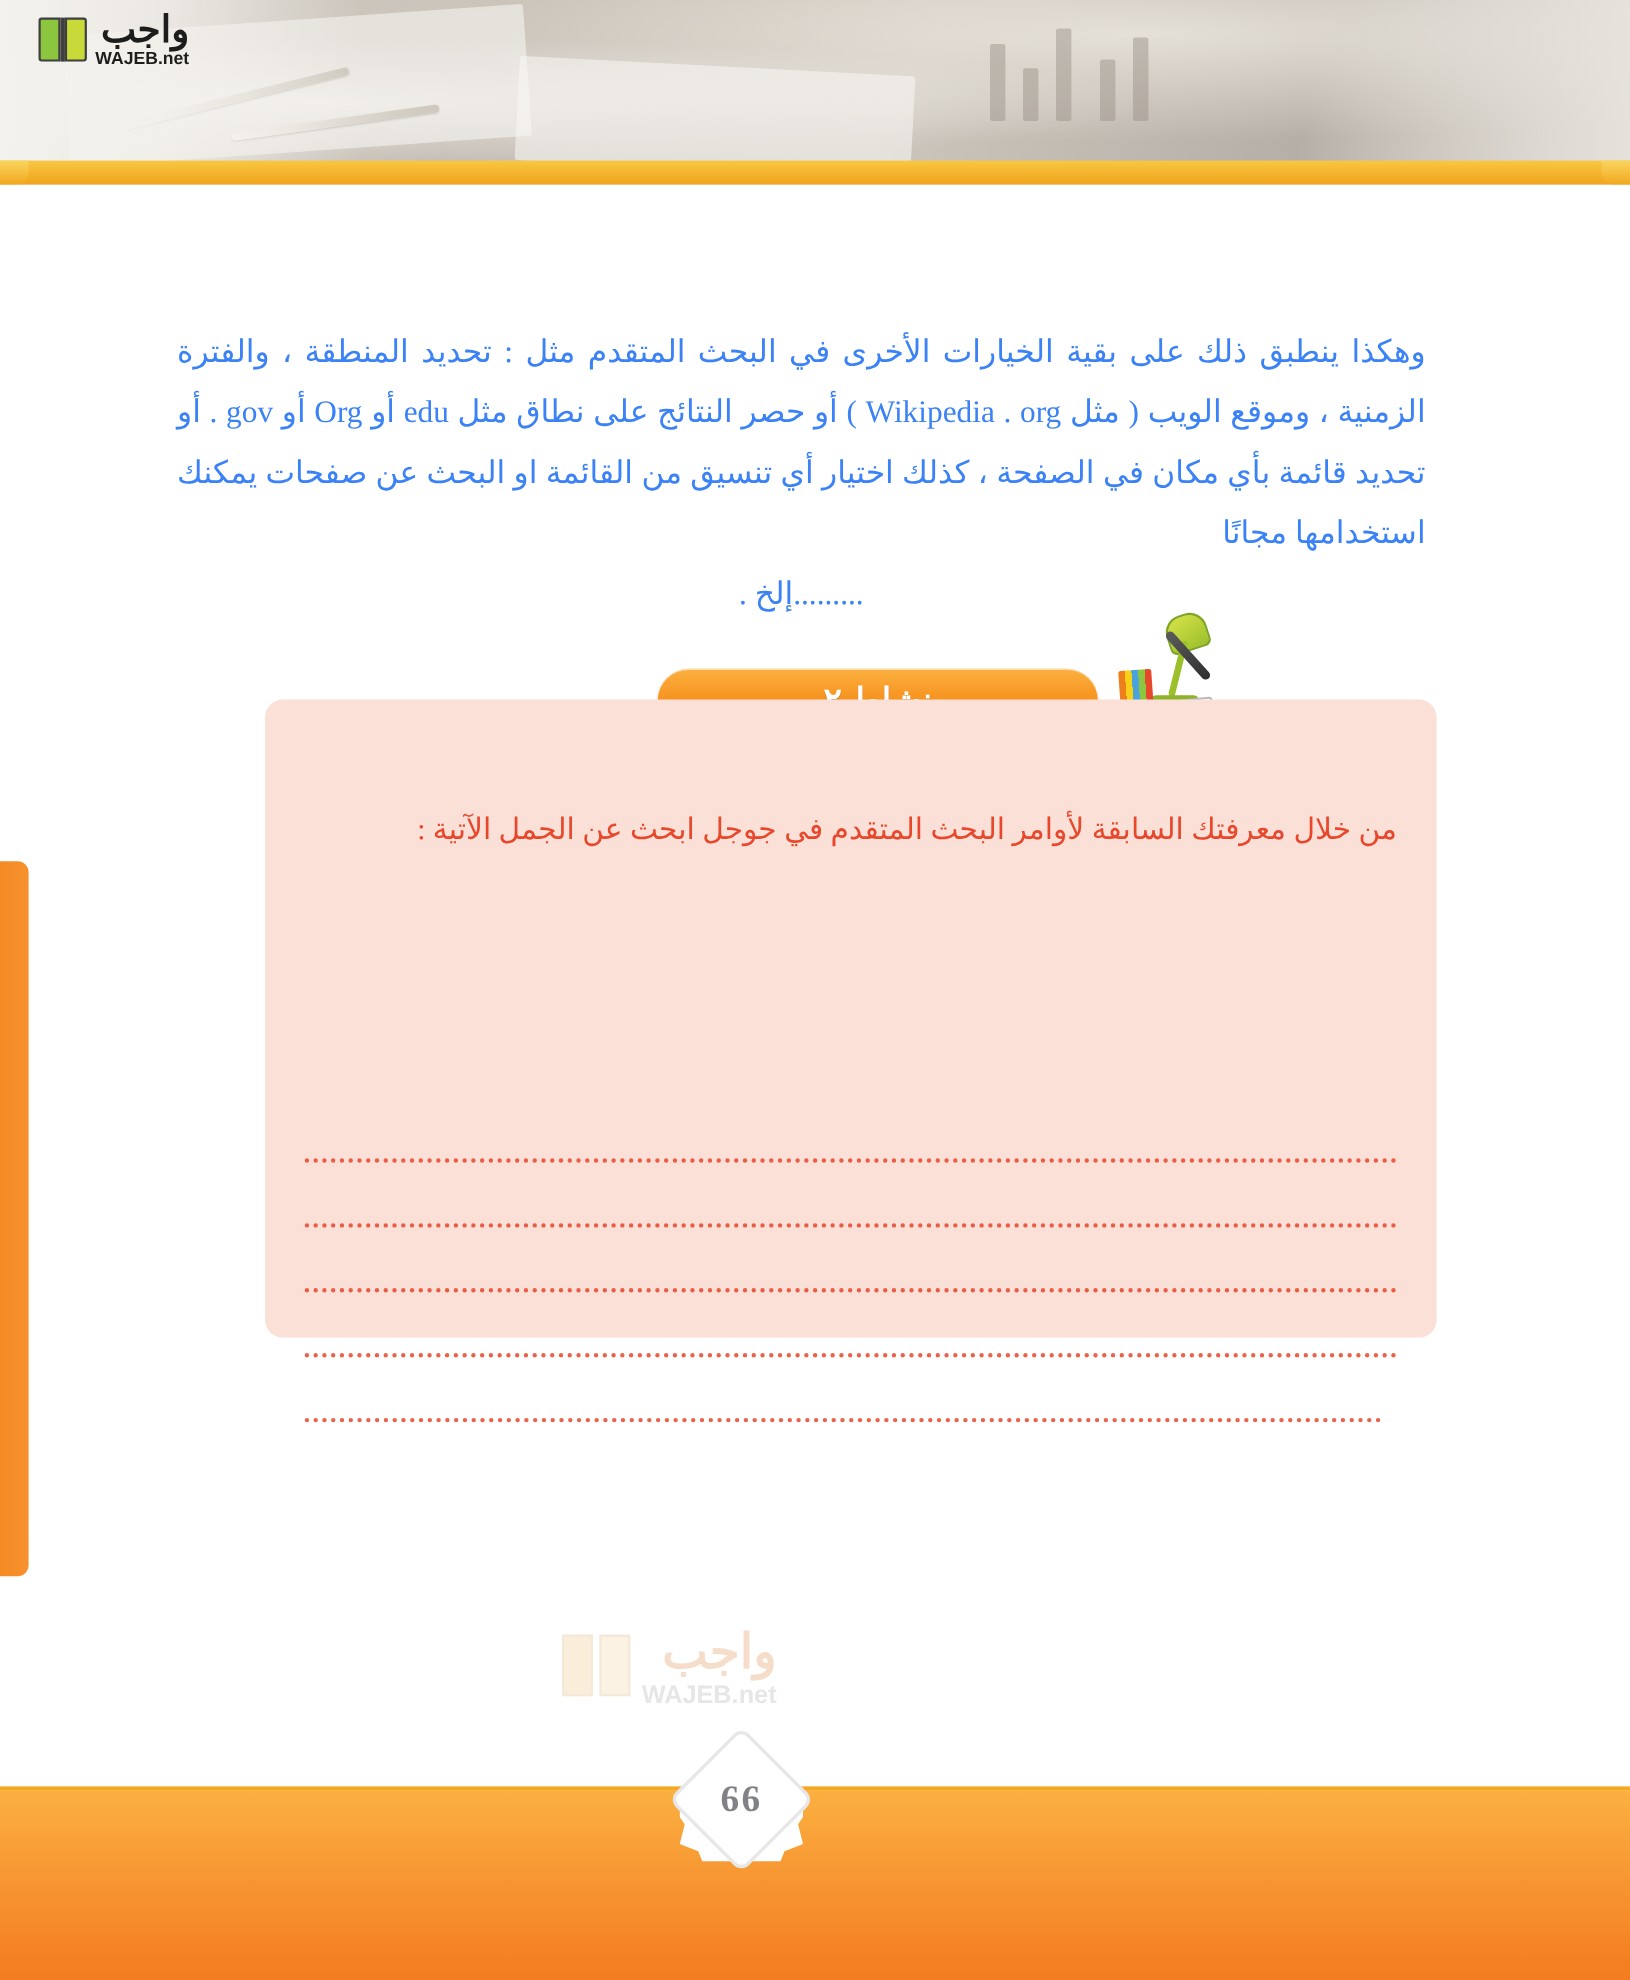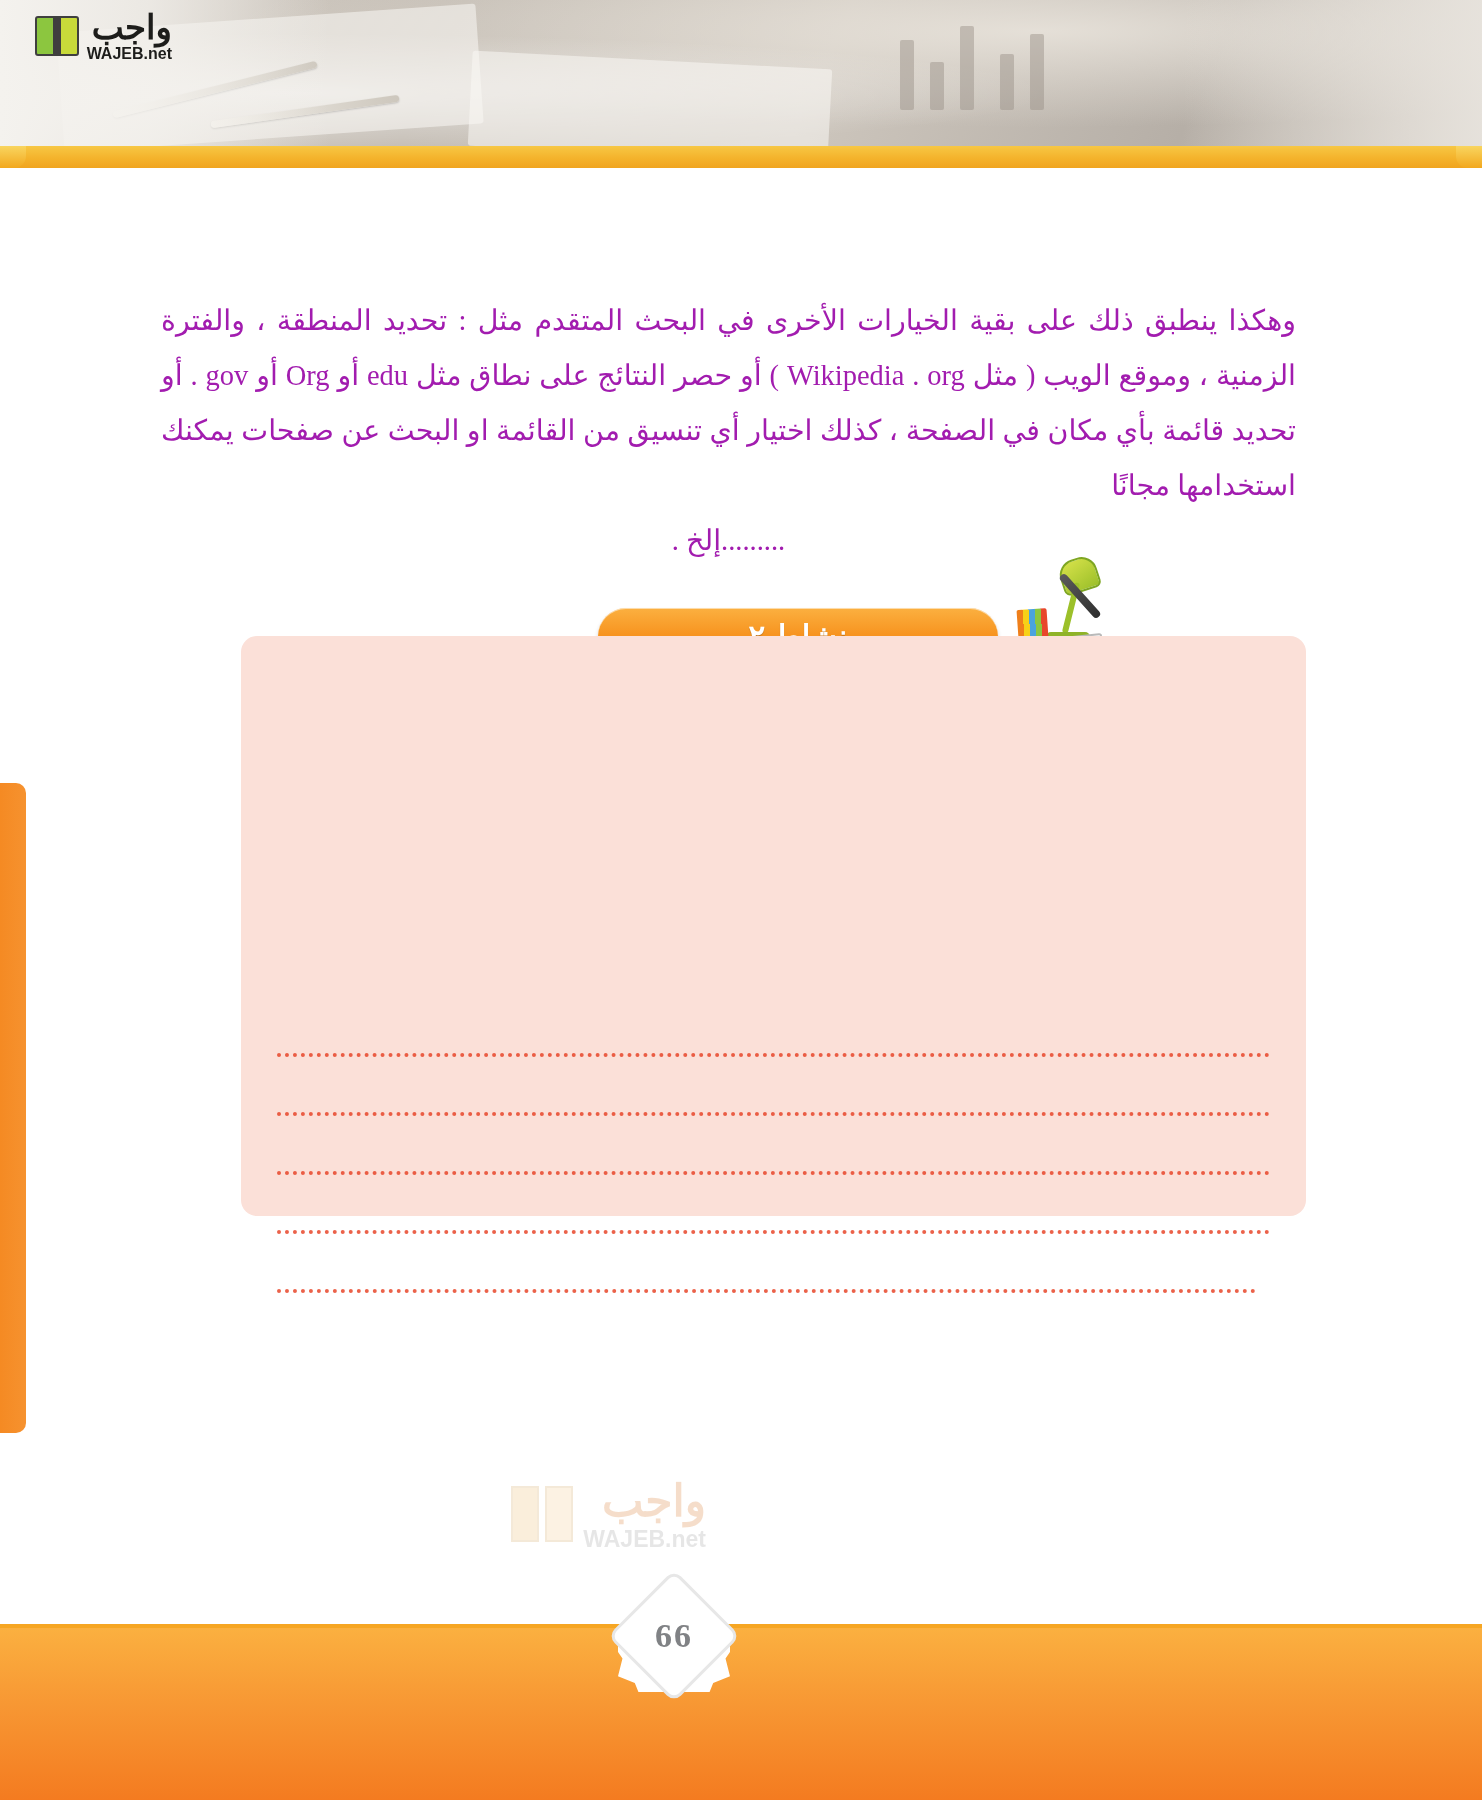--- a/index.html
+++ b/index.html
@@ -138,21 +138,21 @@
     width: 1482px;
     height: 1460px;
     background: #ffffff;
   }
 
   .paragraph {
     position: absolute;
     top: 125px;
     right: 186px;
     width: 1135px;
-    color: #a21caf;
+    color: #3b82f6;
     font-family: "Liberation Serif", serif;
     font-size: 28.5px;
     line-height: 55px;
     text-align: justify;
     direction: rtl;
   }
   .paragraph .ltr {
     direction: ltr;
     unicode-bidi: isolate;
     font-family: "Liberation Serif", serif;
@@ -452,20 +452,21 @@
     <div class="desk-lamp-arm"></div>
     <div class="desk-lamp-base"></div>
     <div class="desk-pen"></div>
     <div class="desk-pencils"></div>
     <div class="desk-clock"></div>
     <div class="desk-book"></div>
   </div>
 
   <div class="activity-box">
     <div class="activity-text">
+      <span>من خلال معرفتك  السابقة  لأوامر البحث المتقدم في جوجل ابحث عن الجمل الآتية :</span>
     </div>
 
     <div class="dotted-lines">
       <div class="dotted-line"></div>
       <div class="dotted-line"></div>
       <div class="dotted-line"></div>
       <div class="dotted-line"></div>
       <div class="dotted-line short"></div>
     </div>
 

